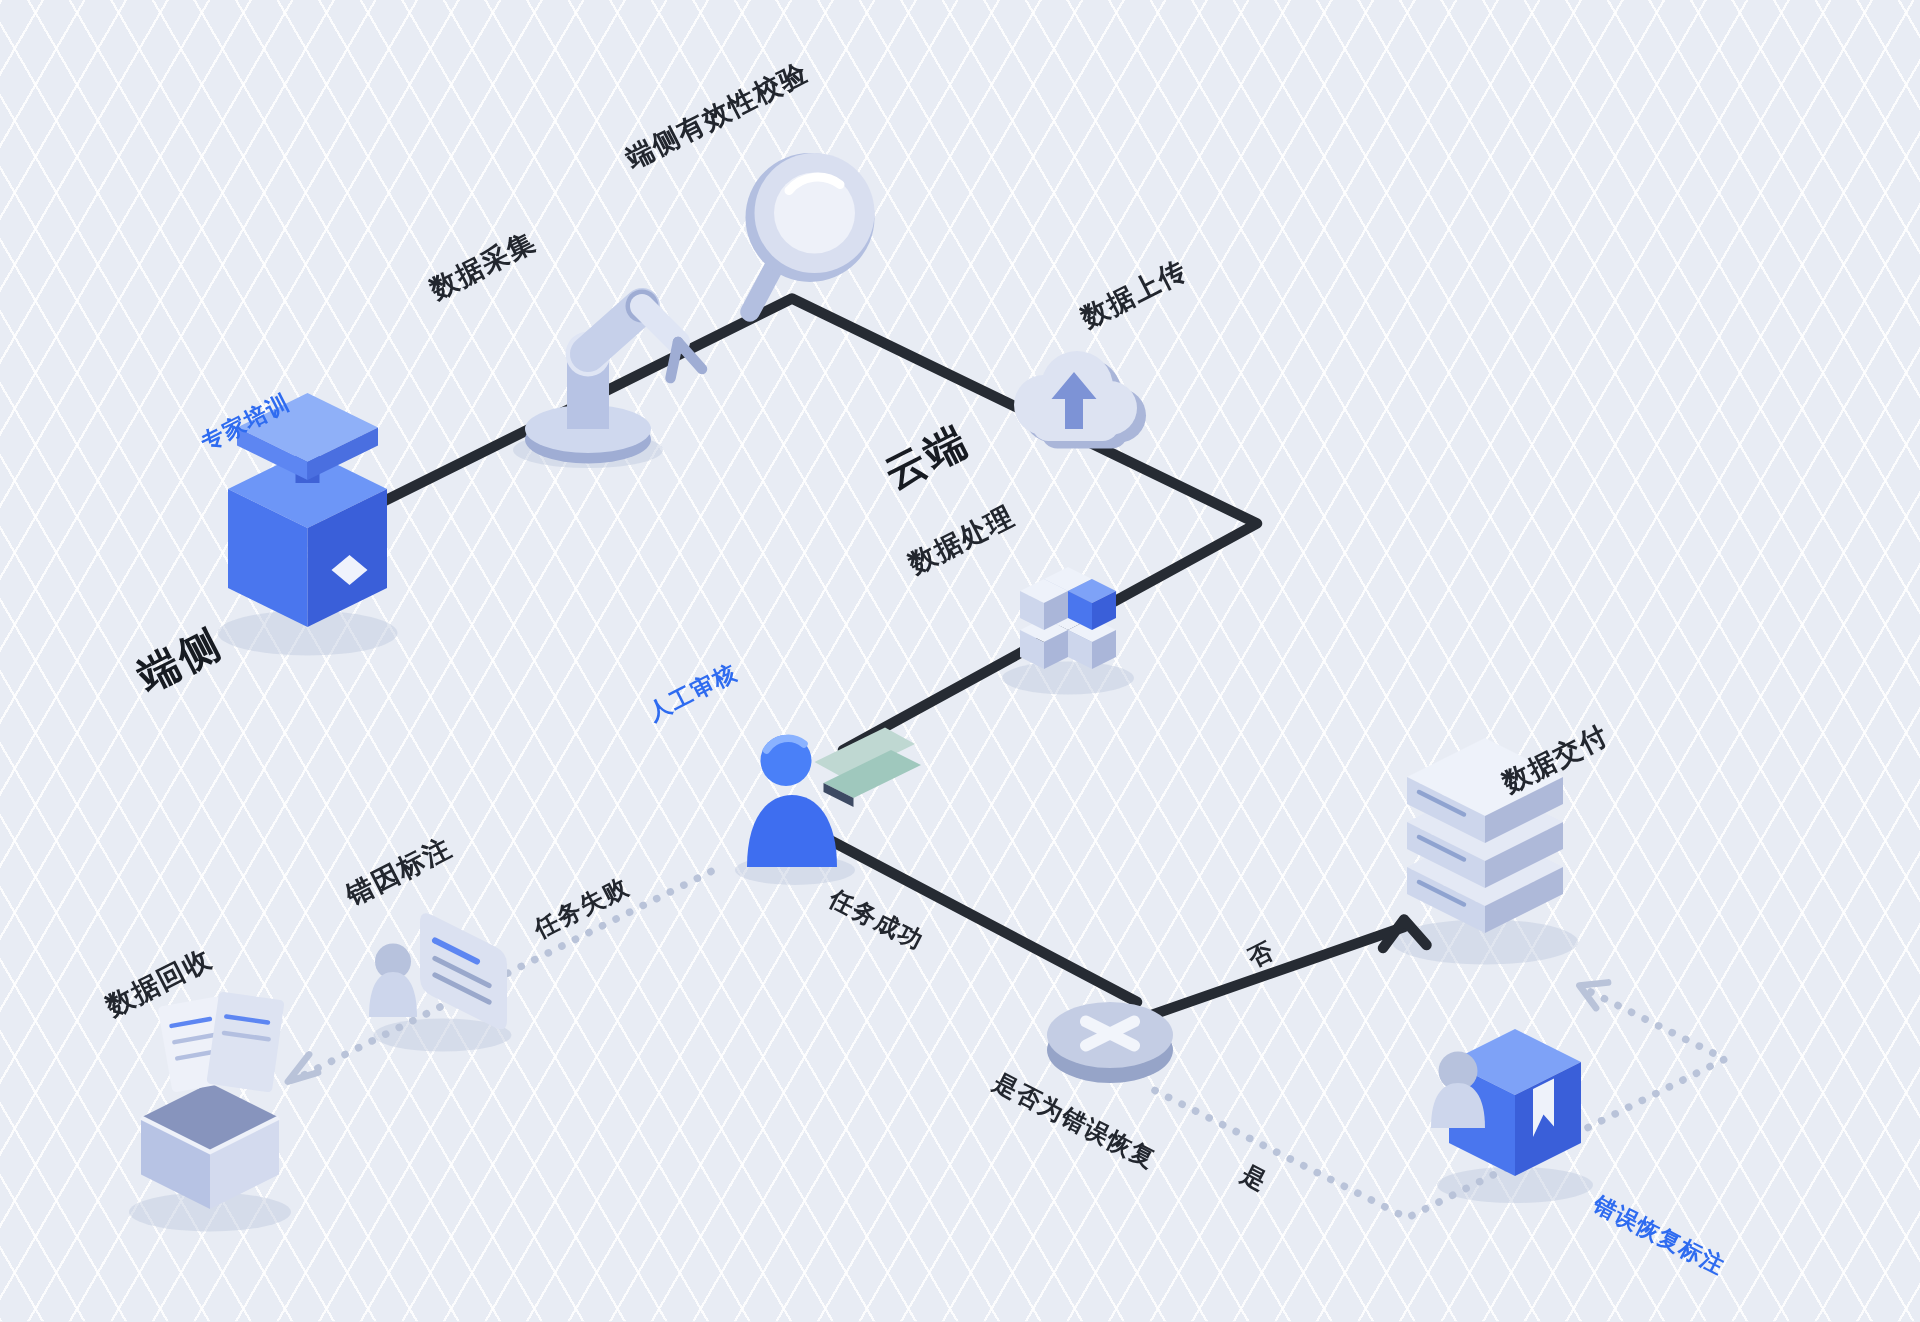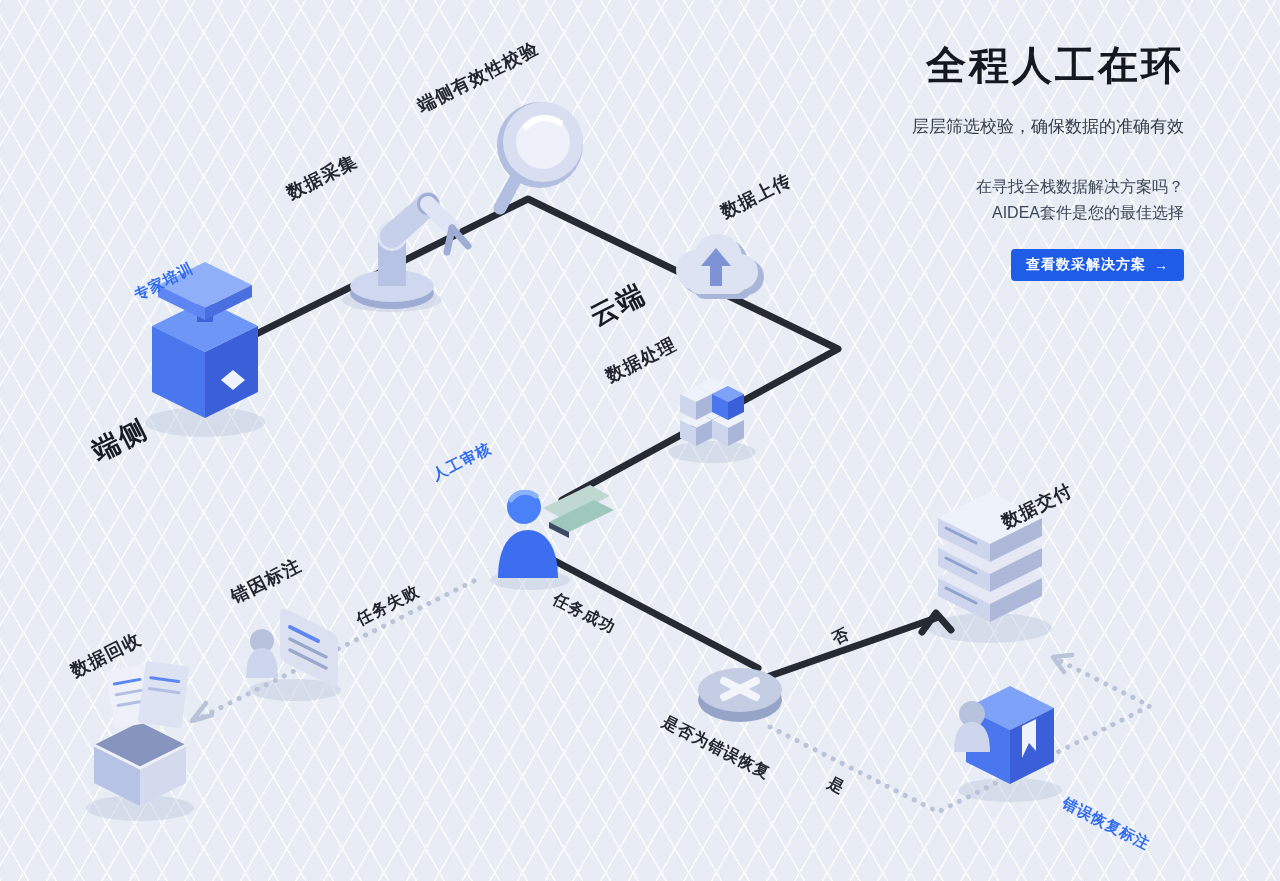--- a/index.html
+++ b/index.html
@@ -217,28 +217,14 @@
   <div class="lbl lbl-dark lbl-sm rot-up" style="left:388px;top:606px">任务失败</div>
   <div class="lbl lbl-dark rot-up" style="left:266px;top:581px">错因标注</div>
   <div class="lbl lbl-dark rot-up" style="left:106px;top:655px">数据回收</div>
   <div class="lbl lbl-dark lbl-sm rot-down" style="left:584px;top:614px">任务成功</div>
   <div class="lbl lbl-dark lbl-sm rot-down" style="left:716px;top:748px">是否为错误恢复</div>
   <div class="lbl lbl-dark lbl-sm rot-up" style="left:841px;top:637px">否</div>
   <div class="lbl lbl-dark lbl-sm rot-down" style="left:836px;top:786px">是</div>
   <div class="lbl lbl-dark rot-up" style="left:1037px;top:506px">数据交付</div>
   <div class="lbl lbl-blue rot-down" style="left:1106px;top:824px">错误恢复标注</div>
 
-  <div class="header">
-    <h1>全程人工在环</h1>
-    <div class="subtitle">层层筛选校验，确保数据的准确有效</div>
-    <div class="pitch">
-      <div>在寻找全栈数据解决方案吗？</div>
-      <div>AIDEA套件是您的最佳选择</div>
-    </div>
-    <div>
-      <button class="cta">
-        <span>查看数采解决方案</span>
-        <span>→</span>
-      </button>
-    </div>
-  </div>
 
 </div>
 
 </body></html>

